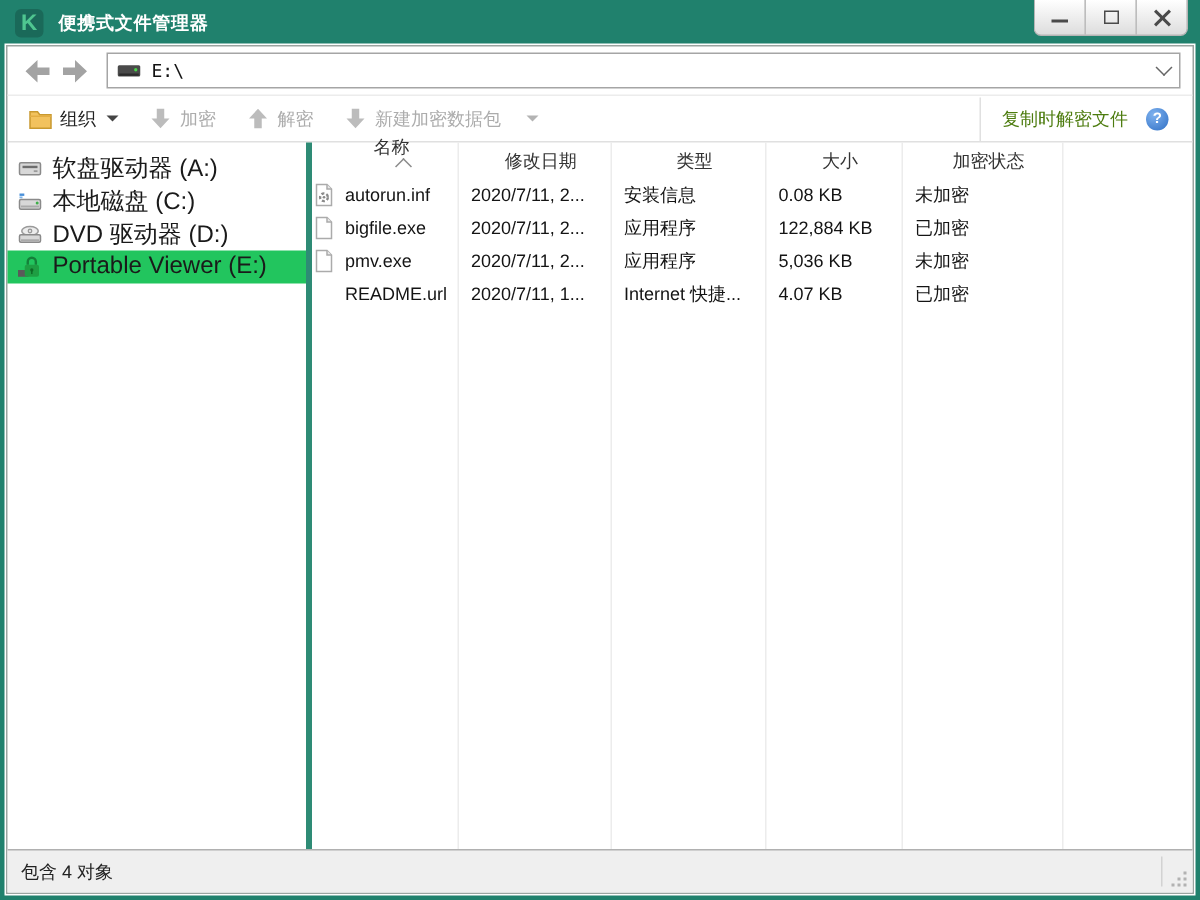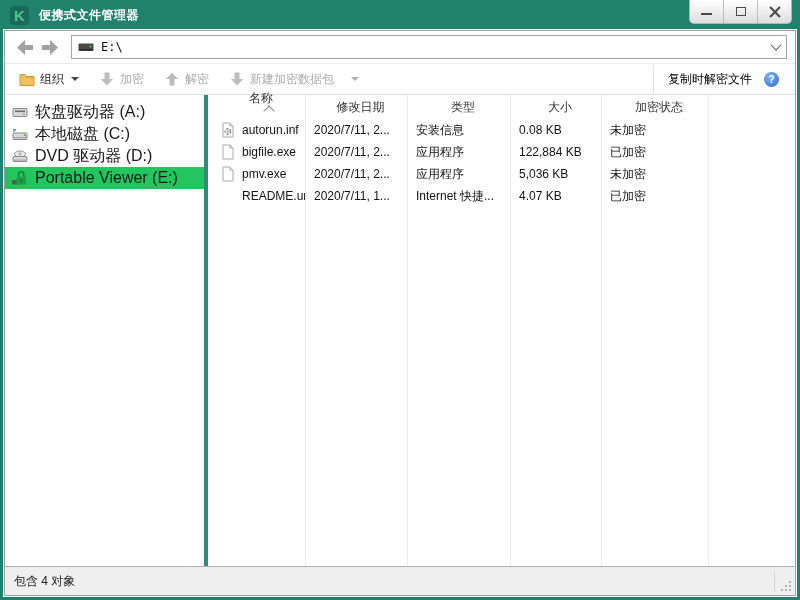--- a/index.html
+++ b/index.html
@@ -31,39 +31,39 @@
   .chev{width:7px;height:7px;border-right:1.5px solid #666;border-bottom:1.5px solid #666;transform:rotate(45deg);margin-top:-4px;}
   
   .toolbar{height:30px;display:flex;align-items:center;padding:0 8px;border-top:1px solid #ececec;
     border-bottom:1px solid #e0e0e0;flex:none;font-size:12px;}
   .tbtn{display:flex;align-items:center;gap:5px;padding:0 6px;height:26px;margin-right:8px;color:#222;}
   .tbtn.disabled{color:#ACACAC;}
   .caret{width:0;height:0;border-left:4px solid transparent;border-right:4px solid transparent;border-top:4px solid #444;margin-left:2px;}
   .caret.gray{border-top-color:#b3b3b3;}
   .t-right{margin-left:auto;display:flex;align-items:center;height:100%;}
   .vsep{width:1px;height:29px;background:#e0e0e0;margin-right:14px;}
-  .dec-label{color:#000000;font-size:12px;text-align:right;}
+  .dec-label{color:#4d7c0f;font-size:12px;text-align:right;}
   .help{width:15px;height:15px;border-radius:50%;background:radial-gradient(circle at 35% 30%,#7fb2ef,#2f6fc4);
     color:#fff;font-size:10px;font-weight:bold;display:flex;align-items:center;justify-content:center;margin:0 8px 0 12px;}
   
   .main{flex:1;display:flex;min-height:0;}
   .sidebar{width:199px;flex:none;padding-top:6px;box-sizing:border-box;}
   .side-item{height:22px;display:flex;align-items:center;gap:7px;padding-left:7px;font-size:16px;color:#1a1a1a;}
   .side-item.selected{background:#22c55e;}
   .splitter{width:4px;flex:none;background:#2E8B75;}
   .filelist{flex:1;position:relative;min-width:0;font-size:12px;color:#141414;}
   .colsep{position:absolute;top:0;bottom:0;width:1px;background:#ececec;}
   .grid{display:grid;grid-template-columns:97px 102px 103px 91px 107px 1fr;align-items:center;position:relative;}
   .hdr{height:24px;color:#333;}
   .hdr .cell{padding-left:9px;display:flex;align-items:center;flex-direction:column;}
   .sortup{width:7px;height:7px;border-left:1.5px solid #8a8a8a;border-top:1.5px solid #8a8a8a;
     transform:rotate(45deg);margin-left:16px;margin-bottom:10px;}
   .row{height:22px;}
   .cell{padding-left:9px;white-space:nowrap;overflow:hidden;}
-  .cell.namecell{padding-left:12px;display:flex;align-items:center;gap:6px;}
+  .cell.namecell{padding-left:0;display:flex;align-items:center;gap:6px;}
   .icon16{width:16px;height:16px;flex:none;display:inline-block;}
   
   .statusbar{height:29px;flex:none;border-top:1px solid #b0b0b0;background:#efefef;display:flex;
     align-items:center;padding:0 9px;font-size:12px;color:#222;position:relative;box-sizing:border-box;}
   .sb-sep{position:absolute;right:20px;top:4px;bottom:4px;width:1px;background:#d2d2d2;}
   .grip{position:absolute;right:2px;bottom:2px;}
 </style>
 </head>
 <body>
 

